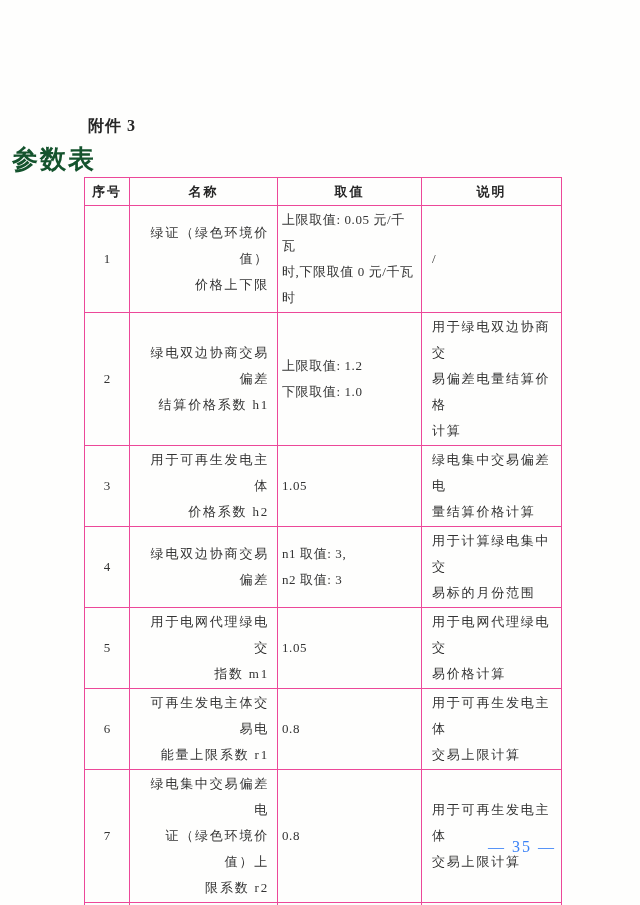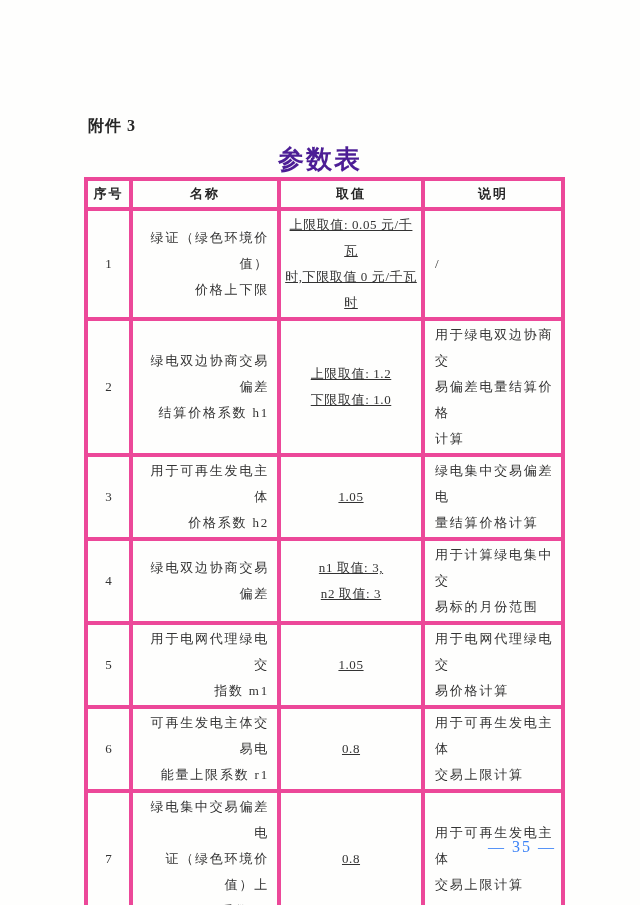--- a/index.html
+++ b/index.html
@@ -23,36 +23,36 @@
     font-size: 16px;
     font-weight: 600;
     letter-spacing: 1px;
     color: #262626;
   }
   .doc-title {
     position: absolute;
     left: 0;
     right: 0;
     top: 142px;
-    text-align: center;
     font-size: 26px;
     font-weight: 700;
     letter-spacing: 2px;
-    color: #4c1d95;
+    color: #14532d;
+    padding-left: 12px;
   }
   table.param-table {
     position: absolute;
     left: 84px;
     top: 177px;
     width: 477px;
     border-collapse: collapse;
     table-layout: fixed;
   }
   .param-table th, .param-table td {
-    border: 4px solid #ec4899;
+    border: 1px solid #ec4899;
     vertical-align: middle;
     font-size: 13px;
     line-height: 26px;
     color: #333;
   }
   .param-table th {
     font-weight: 700;
     text-align: center;
     height: 28px;
     letter-spacing: 2px;
@@ -66,25 +66,24 @@
     text-align: center;
     letter-spacing: 0;
   }
   .cell-name {
     text-align: right;
     padding: 1px 8px 1px 12px;
     letter-spacing: 1.8px;
     white-space: pre-line;
   }
   .cell-value {
-    text-align: center;
+    text-align: left;
     padding: 1px 4px;
     letter-spacing: 0.6px;
     white-space: pre-line;
-    text-decoration: underline;
   }
   .cell-note {
     text-align: left;
     padding: 1px 6px 1px 10px;
     letter-spacing: 1.8px;
     white-space: pre-line;
   }
   .page-number {
     position: absolute;
     top: 838px;

